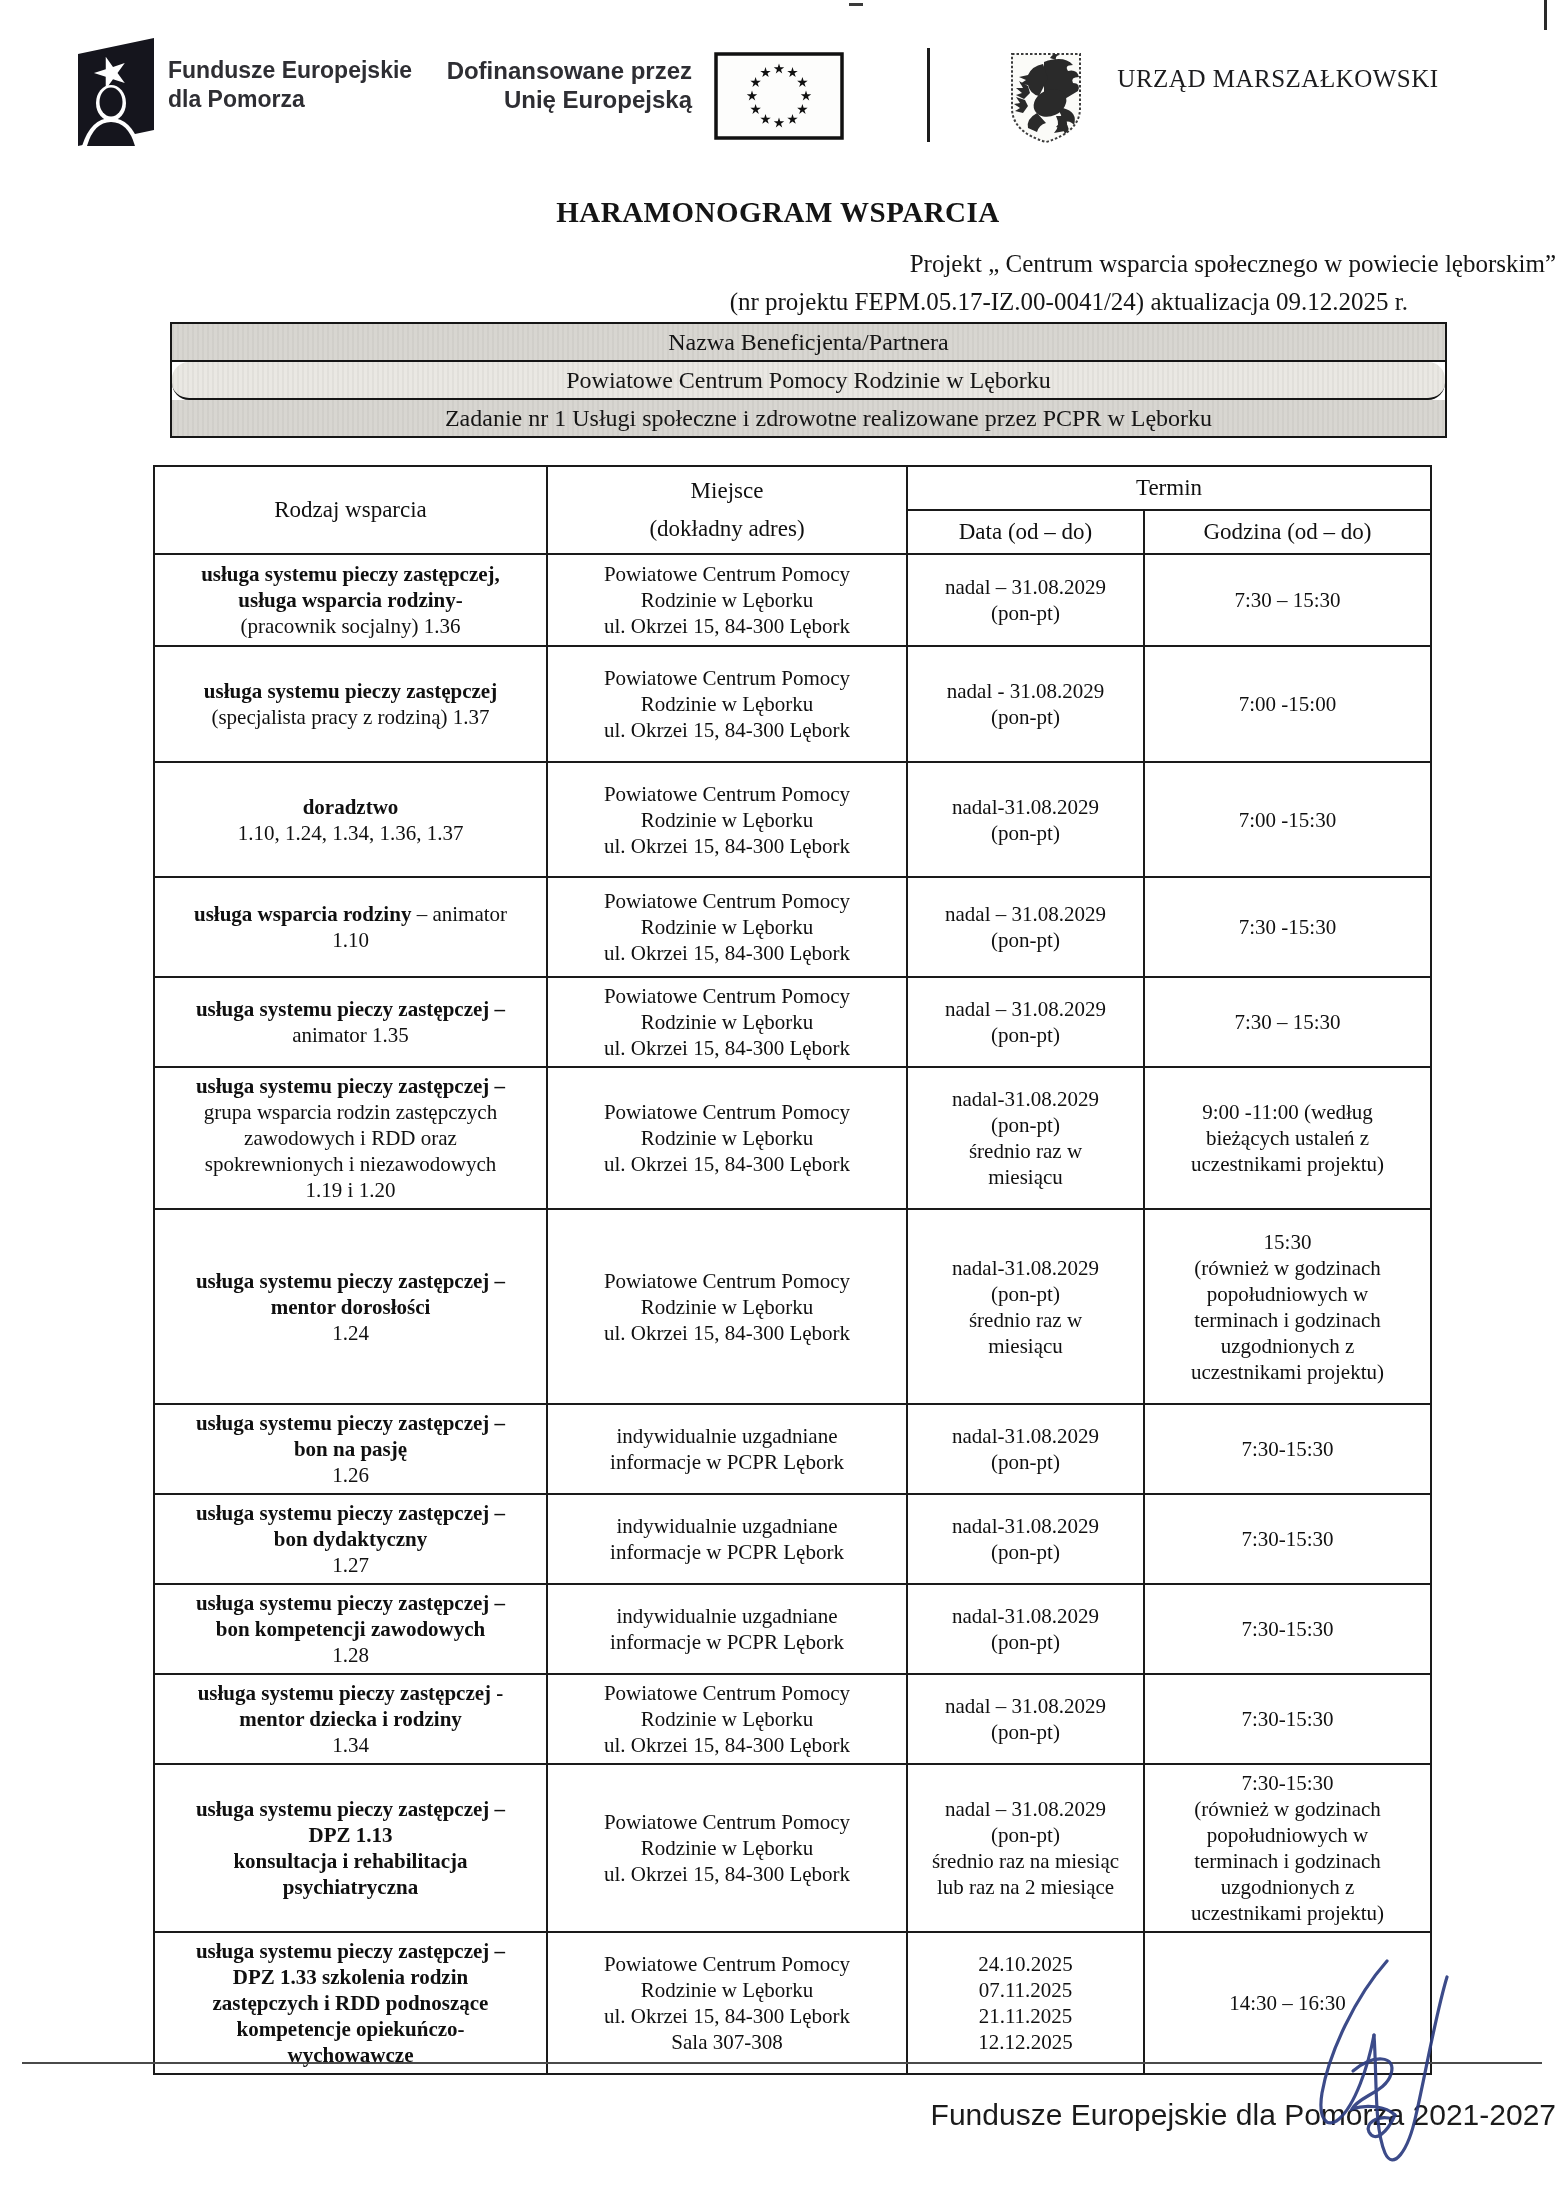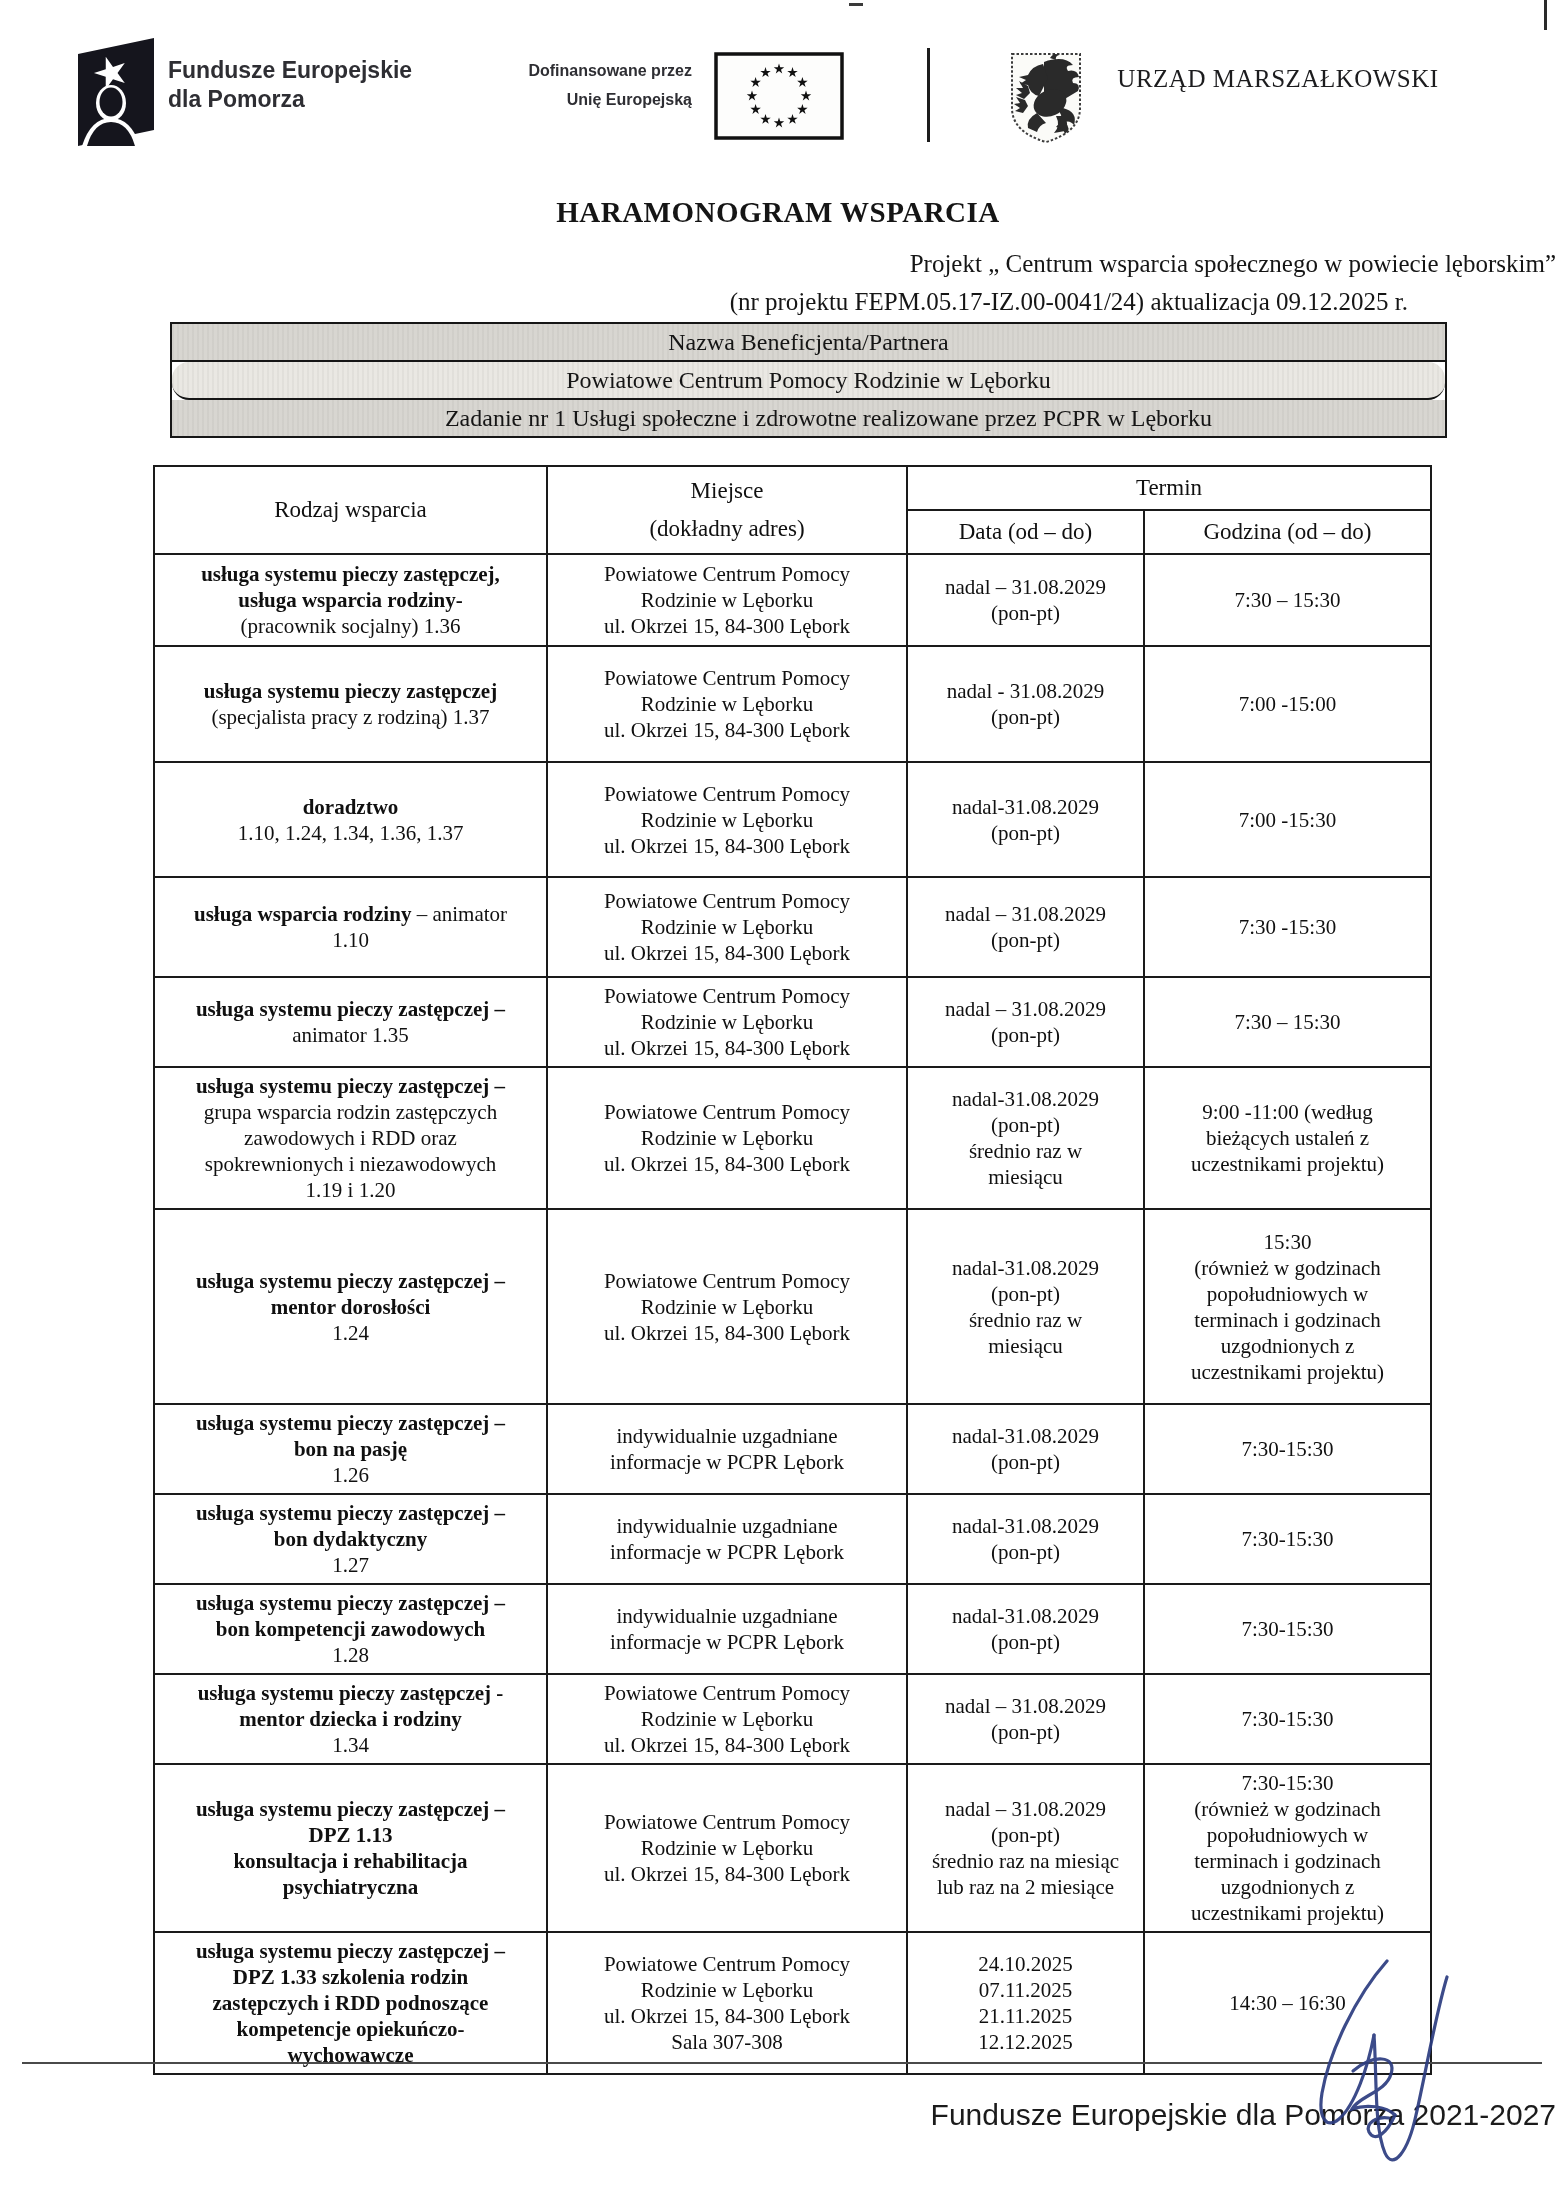--- a/index.html
+++ b/index.html
@@ -6,21 +6,21 @@
   body{width:1556px;height:2200px;position:relative;overflow:hidden;
        font-family:"Liberation Serif",serif;color:#151515;}
   .abs{position:absolute;}
 
   
   .fe-logo{left:64px;top:30px;width:100px;height:120px;}
   .fe-text{left:168px;top:56px;font-family:"Liberation Sans",sans-serif;
            font-weight:700;font-size:23px;line-height:29px;color:#2e2e33;}
   .funding-text{left:430px;top:56px;width:262px;text-align:right;
            font-family:"Liberation Sans",sans-serif;font-weight:700;
-           font-size:16px;line-height:29px;color:#2e2e33;}
+           font-size:24px;line-height:29px;color:#2e2e33;}
   .eu-flag{left:714px;top:52px;width:130px;height:88px;}
   .logo-sep{left:927px;top:48px;width:3px;height:94px;background:#1c1c1c;}
   .griffin{left:1006px;top:50px;width:80px;height:96px;}
   .office-text{left:1098px;top:62px;width:360px;text-align:center;
            font-size:25px;line-height:33px;letter-spacing:0.5px;color:#1c1c1e;}
 
   
   .page-title{left:0;top:196px;width:1556px;text-align:center;
       font-size:29px;font-weight:700;letter-spacing:0.5px;}
   .proj-line1{left:0;top:250px;width:1556px;text-align:right;font-size:25px;}

